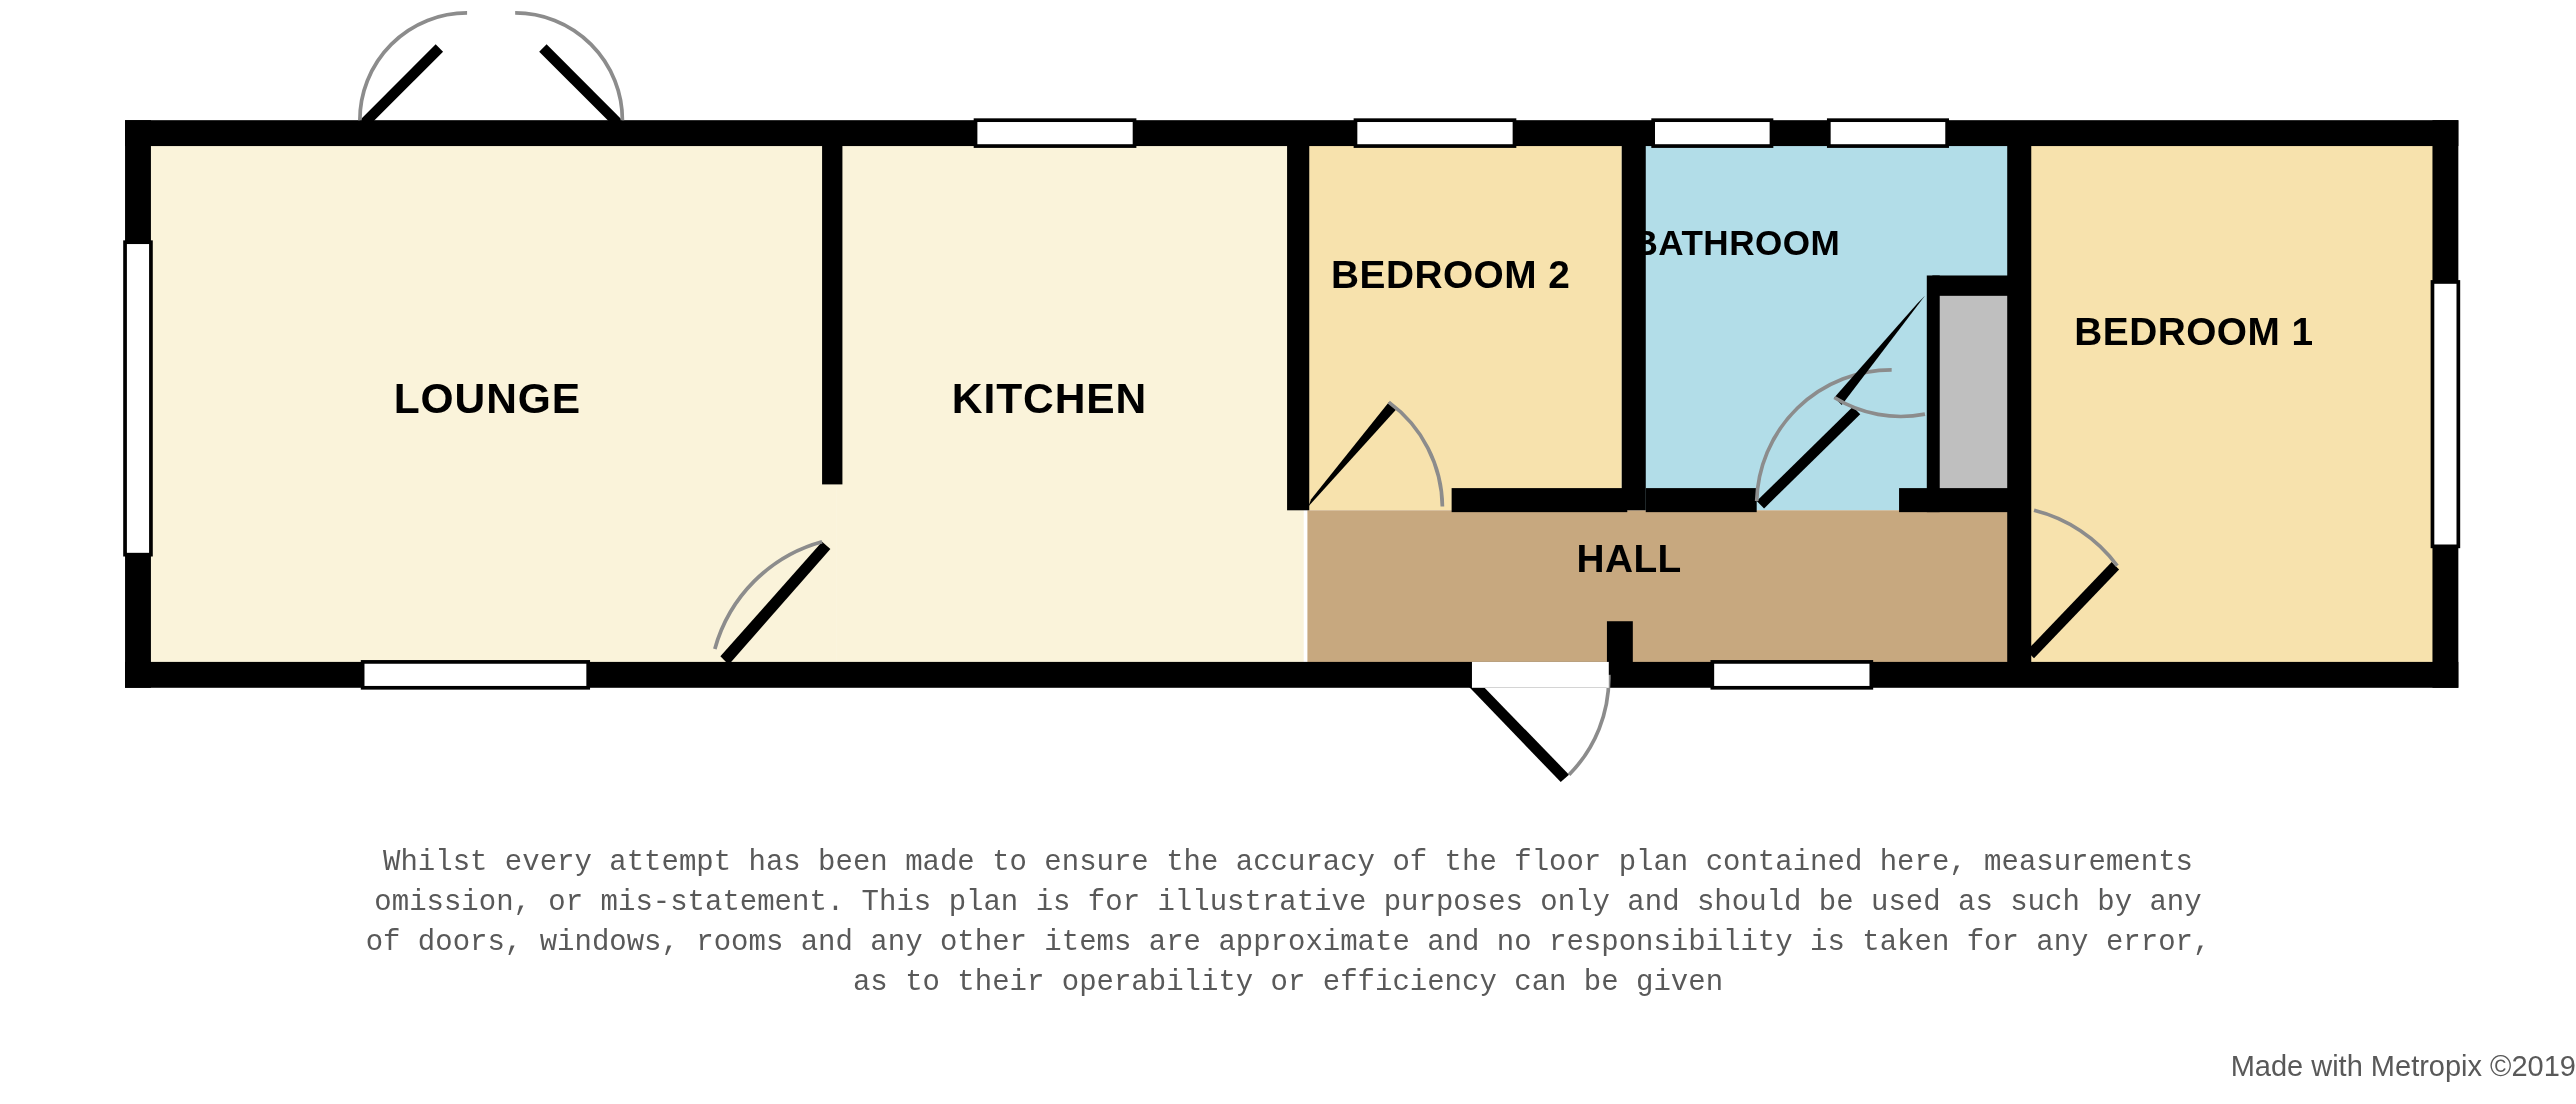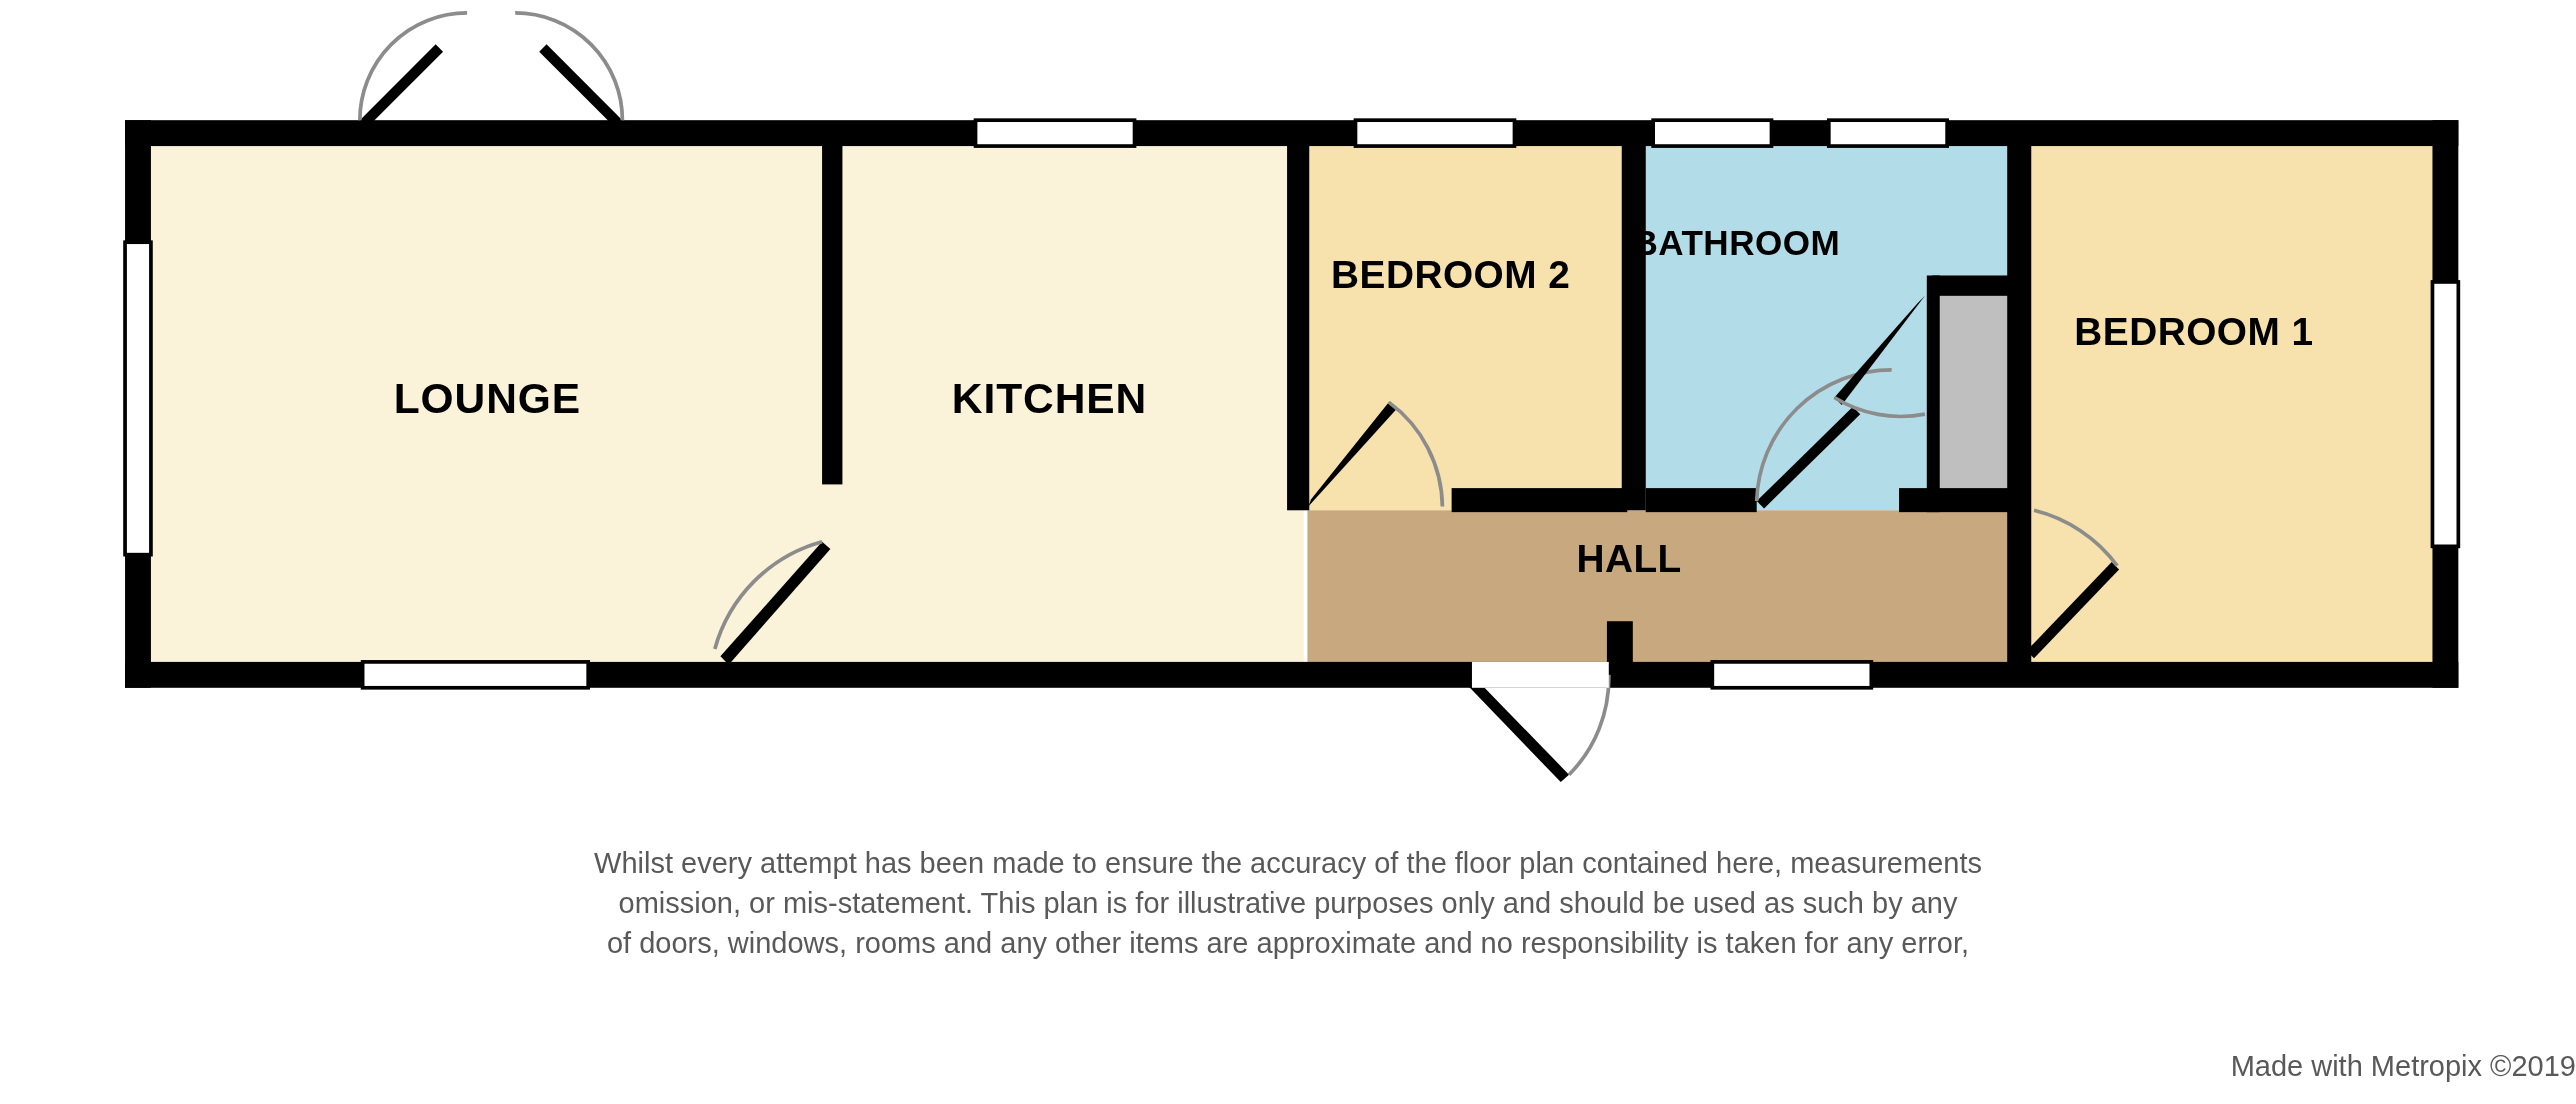--- a/index.html
+++ b/index.html
@@ -40,21 +40,21 @@
     position: absolute;
     left: 0;
     top: 843px;
     width: 2576px;
     text-align: center;
     color: #595959;
     font-family: "Liberation Sans", sans-serif;
     font-size: 29px;
     line-height: 40px;
   }
-  #disclaimer .dline { display: block; white-space: pre; }
+  #disclaimer .dline { display: block; white-space: pre; font-family: Liberation Mono, monospace; }
   #credit {
     position: absolute;
     left: 0;
     top: 1046px;
     width: 2576px;
     text-align: right;
     color: #595959;
     font-family: "Liberation Sans", sans-serif;
     font-size: 29px;
     line-height: 40px;
@@ -172,18 +172,19 @@
       <text class="room-label room-label-md" x="2373" y="362">BEDROOM 1</text>
       <text class="room-label room-label-md" x="1762" y="608">HALL</text>
     </g>
 
   </svg>
 
   <div id="disclaimer">
     <span class="dline">Whilst every attempt has been made to ensure the accuracy of the floor plan contained here, measurements</span>
     <span class="dline">omission, or mis-statement. This plan is for illustrative purposes only and should be used as such by any</span>
     <span class="dline">of doors, windows, rooms and any other items are approximate and no responsibility is taken for any error,</span>
+    <span class="dline">as to their operability or efficiency can be given</span>
   </div>
 
   <div id="credit">Made with Metropix ©2019</div>
 
 </div>
 
 
 </body></html>

